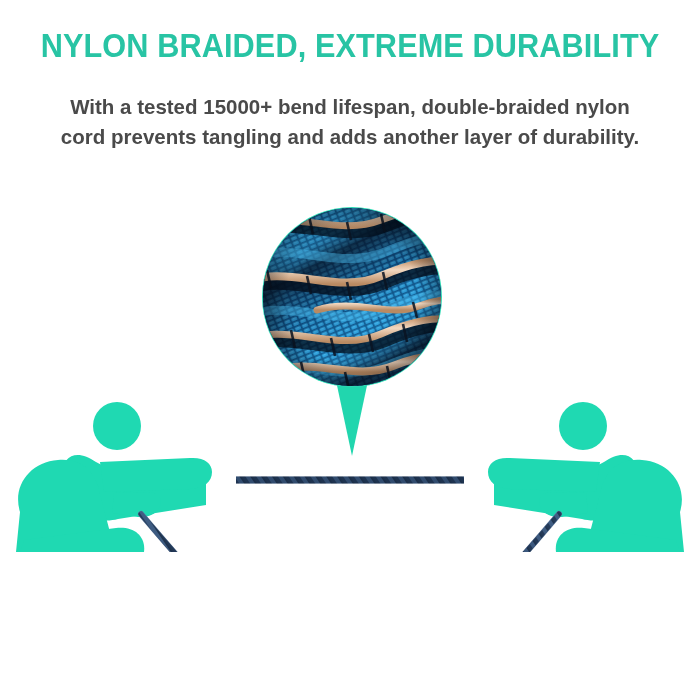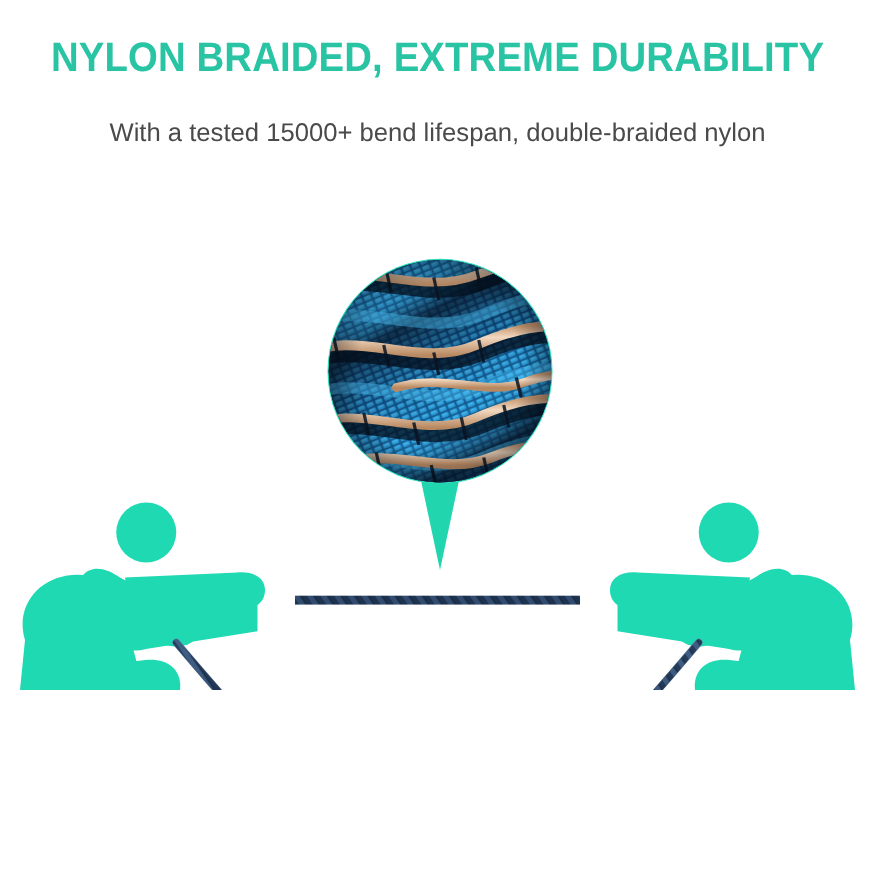--- a/index.html
+++ b/index.html
@@ -41,21 +41,21 @@
   
   .subcopy {
     position: absolute;
     left: 50%;
     top: 92px;
     width: 640px;
     margin-left: -320px;
     text-align: center;
     color: #4a4a4a;
     font-family: "Liberation Sans", sans-serif;
-    font-weight: 400;
+    font-weight: 700;
     font-size: 20.5px;
     line-height: 30px;
   }
   .subcopy .line {
     display: block;
     white-space: nowrap;
   }
 
   
   .scene {
@@ -81,20 +81,21 @@
 </style>
 </head>
 <body>
 
 <div class="page">
 
   <div class="headline">NYLON BRAIDED, EXTREME DURABILITY</div>
 
   <div class="subcopy">
     <span class="line">With a tested 15000+ bend lifespan, double-braided nylon</span>
+    <span class="line">cord prevents tangling and adds another layer of durability.</span>
   </div>
 
   <div class="scene">
     <svg width="700" height="700" viewBox="0 0 700 700" xmlns="http://www.w3.org/2000/svg" aria-hidden="true">
       <defs>
 
         <pattern id="cordTwist" width="9" height="9" patternUnits="userSpaceOnUse" patternTransform="rotate(-34)">
           <rect width="9" height="9" fill="#1e3350"></rect>
           <rect x="0" y="0" width="4.2" height="9" fill="#3c5a80"></rect>
           <rect x="4.2" y="0" width="1.2" height="9" fill="#16273d"></rect>

